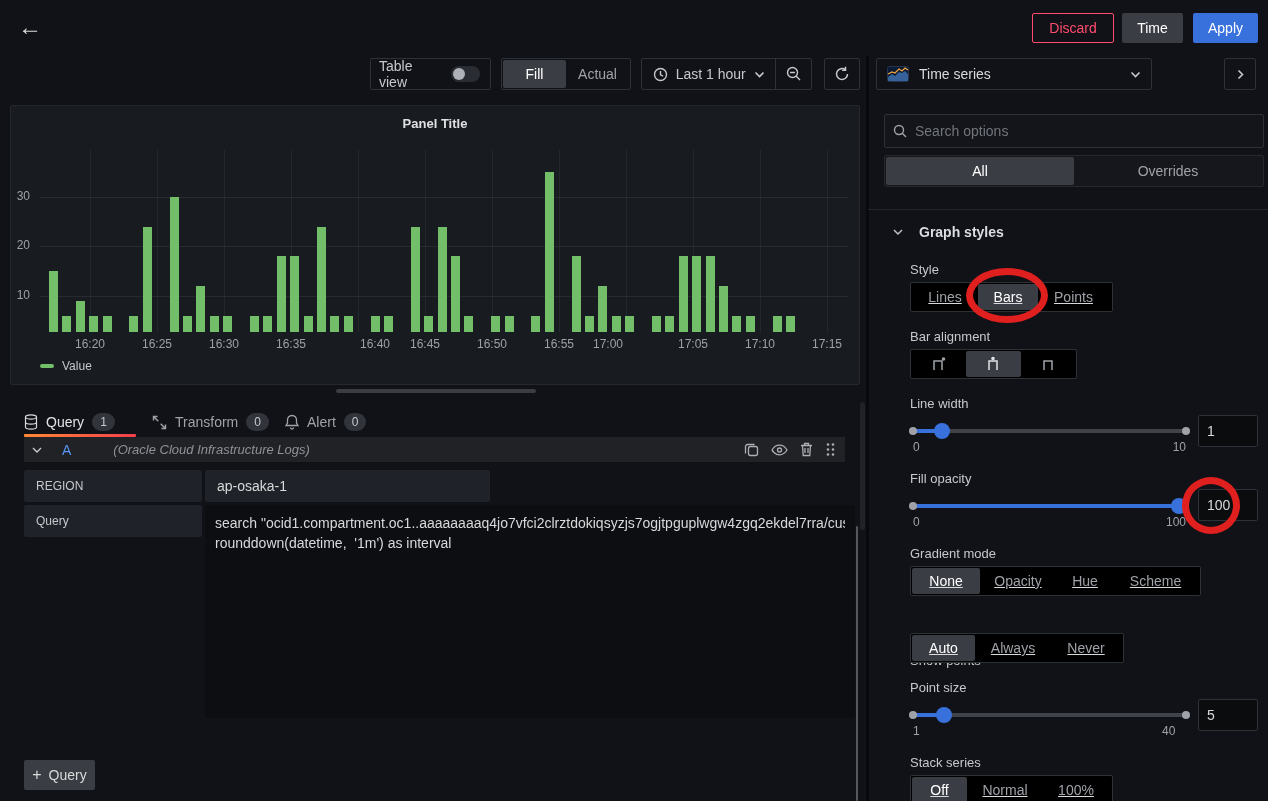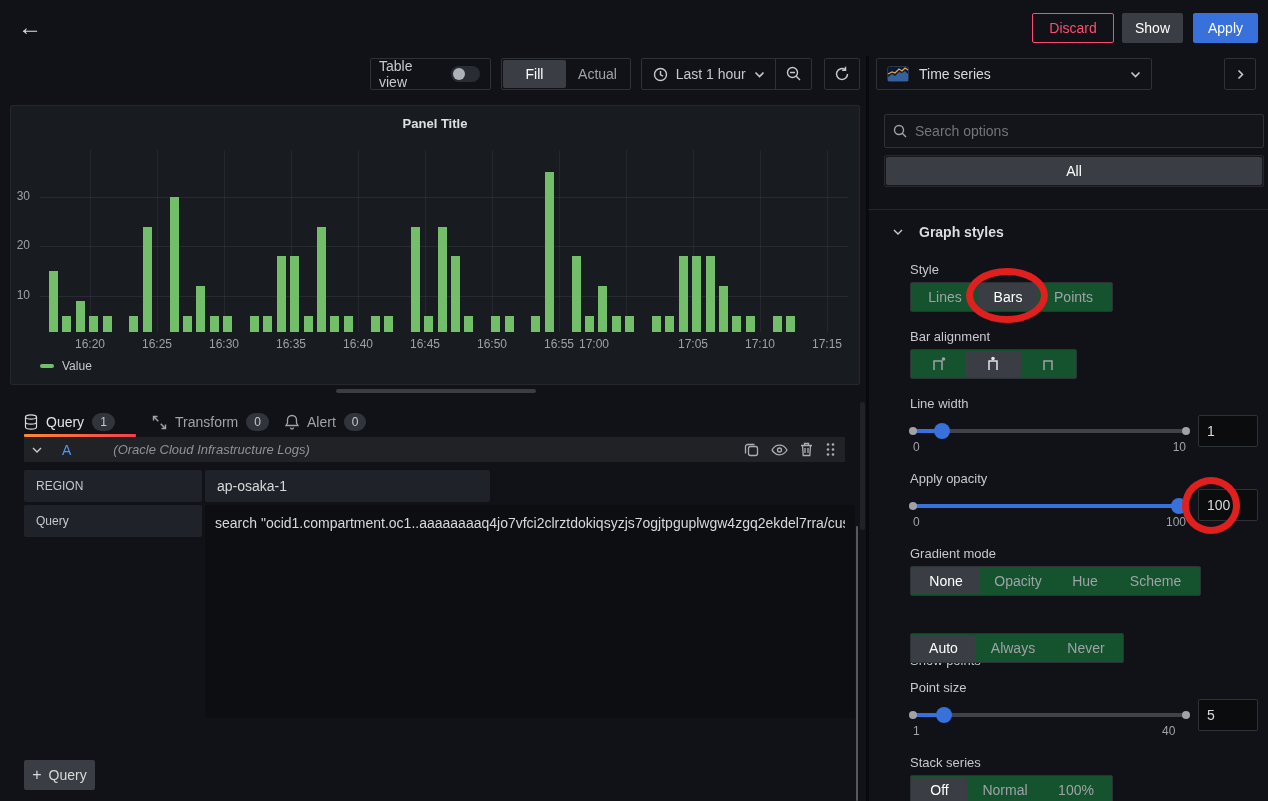--- a/index.html
+++ b/index.html
@@ -45,21 +45,21 @@
   .fbox{background:#1f2228;border-radius:2px;display:flex;align-items:center;box-sizing:border-box;}
   .fbox.lab{font-size:12px;color:#c7c8cc;padding-left:12px;}
   .query-area{background:#0d0e12;border-radius:2px;box-sizing:border-box;padding:8px 10px;
     font-size:14px;color:#d8d9da;line-height:20px;overflow:hidden;}
   .query-area div{white-space:pre;overflow:hidden;}
   .btn-addquery{background:#3b3d44;color:#d8d9da;font-weight:500;gap:7px;}
   
   .pane-divider{background:#08090c;}
   .opt-label{font-size:13px;font-weight:500;color:#c7c8cc;}
   .group{display:flex;align-items:flex-start;border:1px solid #2c3235;border-radius:2px;height:30px;
-    box-sizing:border-box;background:#14532d;}
+    box-sizing:border-box;background:#000000;text-decoration:underline;}
   .input-box{border:1px solid #2c3235;background:#0b0c0e;border-radius:2px;height:32px;box-sizing:border-box;
     display:flex;align-items:center;padding-left:8px;color:#d8d9da;}
   .search-box{border:1px solid #2c3235;background:#13151a;border-radius:2px;height:34px;box-sizing:border-box;
     display:flex;align-items:center;padding:0 8px;gap:8px;}
   .search-box .ph{color:#72757c;}
   .radio-wrap{background:#16171c;border:1px solid #26282e;border-radius:2px;display:flex;height:32px;
     box-sizing:border-box;padding:1px;}
   .radio-wrap .seg{flex:1;}
   .slider-track{position:absolute;height:4px;border-radius:2px;background:#40434a;}
   .slider-fill{position:absolute;height:4px;border-radius:2px;background:#3871dc;}
@@ -69,21 +69,21 @@
   .ellipse{position:absolute;border:7px solid #e01f1f;border-radius:50%;pointer-events:none;box-sizing:border-box;}
   .scroll-thin{background:#55585e;border-radius:2px;}
   .scroll-track{background:#202227;border-radius:3px;}
 </style>
 </head>
 <body>
 
 <div class="abs" style="left:0;top:0;width:1268px;height:56px;">
   <div class="abs icon" style="left:16px;top:13px;width:28px;height:28px;font-size:24px;color:#d8d9da;">←</div>
   <div class="abs btn btn-discard" style="left:1032px;top:13px;width:82px;">Discard</div>
-  <div class="abs btn btn-save" style="left:1122px;top:13px;width:61px;">Show</div>
+  <div class="abs btn btn-save" style="left:1122px;top:13px;width:61px;">Time</div>
   <div class="abs btn btn-apply" style="left:1193px;top:13px;width:65px;">Apply</div>
 </div>
 
 <div class="abs tb-group" style="left:370px;top:58px;width:121px;">
   <span class="lbl">Table view</span>
   <span class="toggle">
       <span class="knob"></span>
     </span>
 </div>
 <div class="abs tb-group" style="left:501px;top:58px;width:130px;padding:1px;">
@@ -193,25 +193,25 @@
     <div class="bar" style="left: 692.4px; width: 9px; height: 16.335px; background: rgb(115, 191, 105);"></div>
     <div class="bar" style="left: 705.8px; width: 9px; height: 16.335px; background: rgb(115, 191, 105);"></div>
     <div class="bar" style="left: 732.6px; width: 9px; height: 16.335px; background: rgb(115, 191, 105);"></div>
     <div class="bar" style="left: 746px; width: 9px; height: 16.335px; background: rgb(115, 191, 105);"></div>
   </div>
 <div class="abs" id="xaxis" style="left:40px;top:337px;width:820px;height:16px;">
     <div class="xtick" style="left: 26px;">16:20</div>
     <div class="xtick" style="left: 93px;">16:25</div>
     <div class="xtick" style="left: 160px;">16:30</div>
     <div class="xtick" style="left: 227px;">16:35</div>
-    <div class="xtick" style="left: 294px;">16:40</div>
+    <div class="xtick" style="left: 311px;">16:40</div>
     <div class="xtick" style="left: 361px;">16:45</div>
     <div class="xtick" style="left: 428px;">16:50</div>
     <div class="xtick" style="left: 495px;">16:55</div>
-    <div class="xtick" style="left: 530px;">17:00</div>
+    <div class="xtick" style="left: 544px;">17:00</div>
     <div class="xtick" style="left: 629px;">17:05</div>
     <div class="xtick" style="left: 696px;">17:10</div>
     <div class="xtick" style="left: 763px;">17:15</div>
   </div>
 <div class="abs" style="left:40px;top:359px;display:flex;align-items:center;gap:8px;">
   <span class="legend-swatch"></span>
   <span style="font-size:12px;color:#c7c8cc;">Value</span>
 </div>
 
 <div class="abs" style="left:336px;top:389px;width:200px;height:4px;border-radius:2px;background:#3a3d44;"></div>
@@ -286,20 +286,21 @@
   </span>
 </div>
 
 <div class="abs fbox lab" style="left:24px;top:470px;width:178px;height:32px;">REGION</div>
 <div class="abs fbox" style="left:205px;top:470px;width:285px;height:32px;padding-left:12px;">
   <span>ap-osaka-1</span>
 </div>
 <div class="abs fbox lab" style="left:24px;top:505px;width:178px;height:32px;">Query</div>
 <div class="abs query-area" style="left:205px;top:505px;width:650px;height:213px;">
   <div>search "ocid1.compartment.oc1..aaaaaaaaq4jo7vfci2clrztdokiqsyzjs7ogjtpguplwgw4zgq2ekdel7rra/cust</div>
+  <div>rounddown(datetime,  '1m') as interval</div>
 </div>
 
 <div class="abs scroll-track" style="left:860px;top:402px;width:5px;height:128px;"></div>
 <div class="abs scroll-thin" style="left:856px;top:526px;width:2px;height:275px;"></div>
 
 <div class="abs btn btn-addquery" style="left:24px;top:760px;width:71px;">
   <span class="icon" style="font-size:16px;color:#d8d9da;">+</span>
   <span>Query</span>
 </div>
 
@@ -334,20 +335,21 @@
     <svg width="14" height="14" viewBox="0 0 14 14">
         <circle cx="6" cy="6" r="4.5" stroke="#9fa2a8" stroke-width="1.4" fill="none"></circle>
         <path d="M9.3 9.3L13 13" stroke="#9fa2a8" stroke-width="1.4"></path>
       </svg>
   </span>
   <span class="ph">Search options</span>
 </div>
 
 <div class="abs radio-wrap" style="left:884px;top:155px;width:380px;">
   <span class="seg sel">All</span>
+  <span class="seg">Overrides</span>
 </div>
 
 <div class="abs" style="left:868px;top:209px;width:400px;height:1px;background:#22252b;"></div>
 
 <div class="abs" style="left:893px;top:224px;display:flex;align-items:center;gap:16px;">
   <span class="icon">
     <svg width="10" height="6" viewBox="0 0 10 6">
         <path d="M1 1l4 4 4-4" stroke="#c7c8cc" stroke-width="1.4" fill="none"></path>
       </svg>
   </span>
@@ -396,21 +398,21 @@
   <span class="slider-dot" style="left:-4px;"></span>
   <span class="slider-dot" style="right:-4px;"></span>
   <span class="slider-knob" style="left:21px;"></span>
 </div>
 <div class="abs slider-minmax" style="left:913px;top:440px;">0</div>
 <div class="abs slider-minmax" style="left:1162px;top:440px;width:24px;text-align:right;">10</div>
 <div class="abs input-box" style="left:1198px;top:415px;width:60px;">
   <span>1</span>
 </div>
 
-<div class="abs opt-label" style="left:910px;top:471px;">Apply opacity</div>
+<div class="abs opt-label" style="left:910px;top:471px;">Fill opacity</div>
 <div class="abs" style="left:913px;top:504px;width:273px;height:4px;">
   <span class="slider-track" style="left:0;width:273px;"></span>
   <span class="slider-fill" style="left:0;width:266px;"></span>
   <span class="slider-dot" style="left:-4px;"></span>
   <span class="slider-knob" style="left:258px;"></span>
 </div>
 <div class="abs slider-minmax" style="left:913px;top:515px;">0</div>
 <div class="abs slider-minmax" style="left:1156px;top:515px;width:30px;text-align:right;">100</div>
 <div class="abs input-box" style="left:1198px;top:489px;width:60px;">
   <span>100</span>

